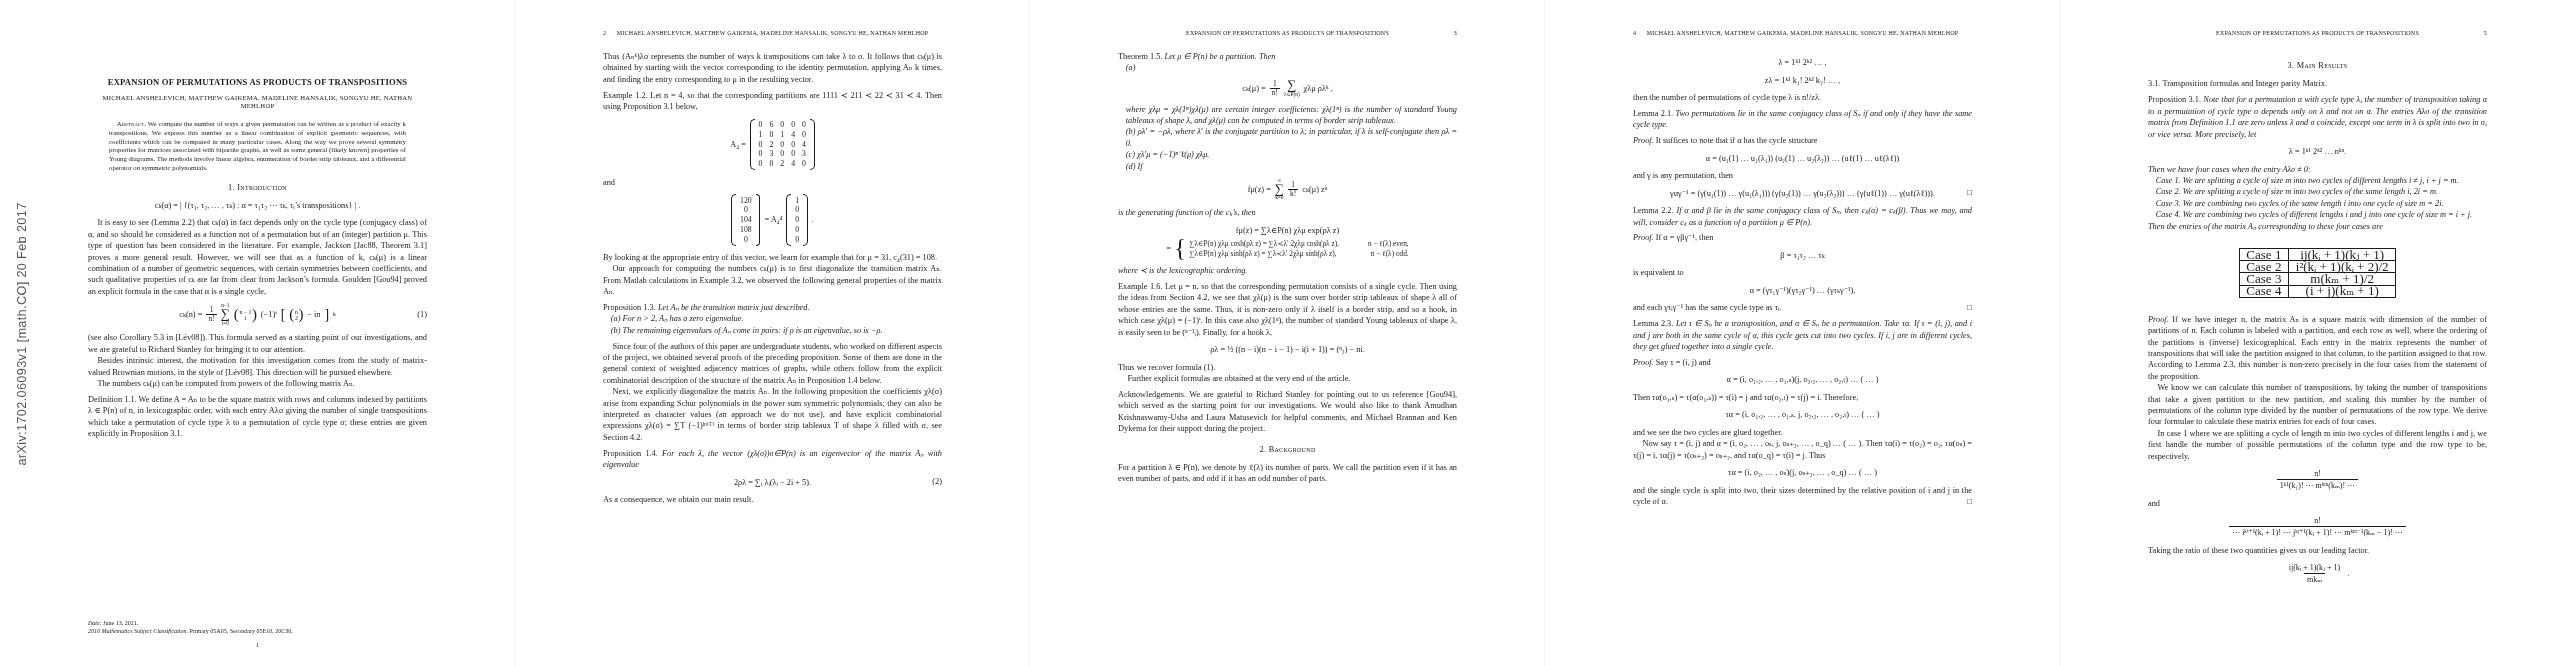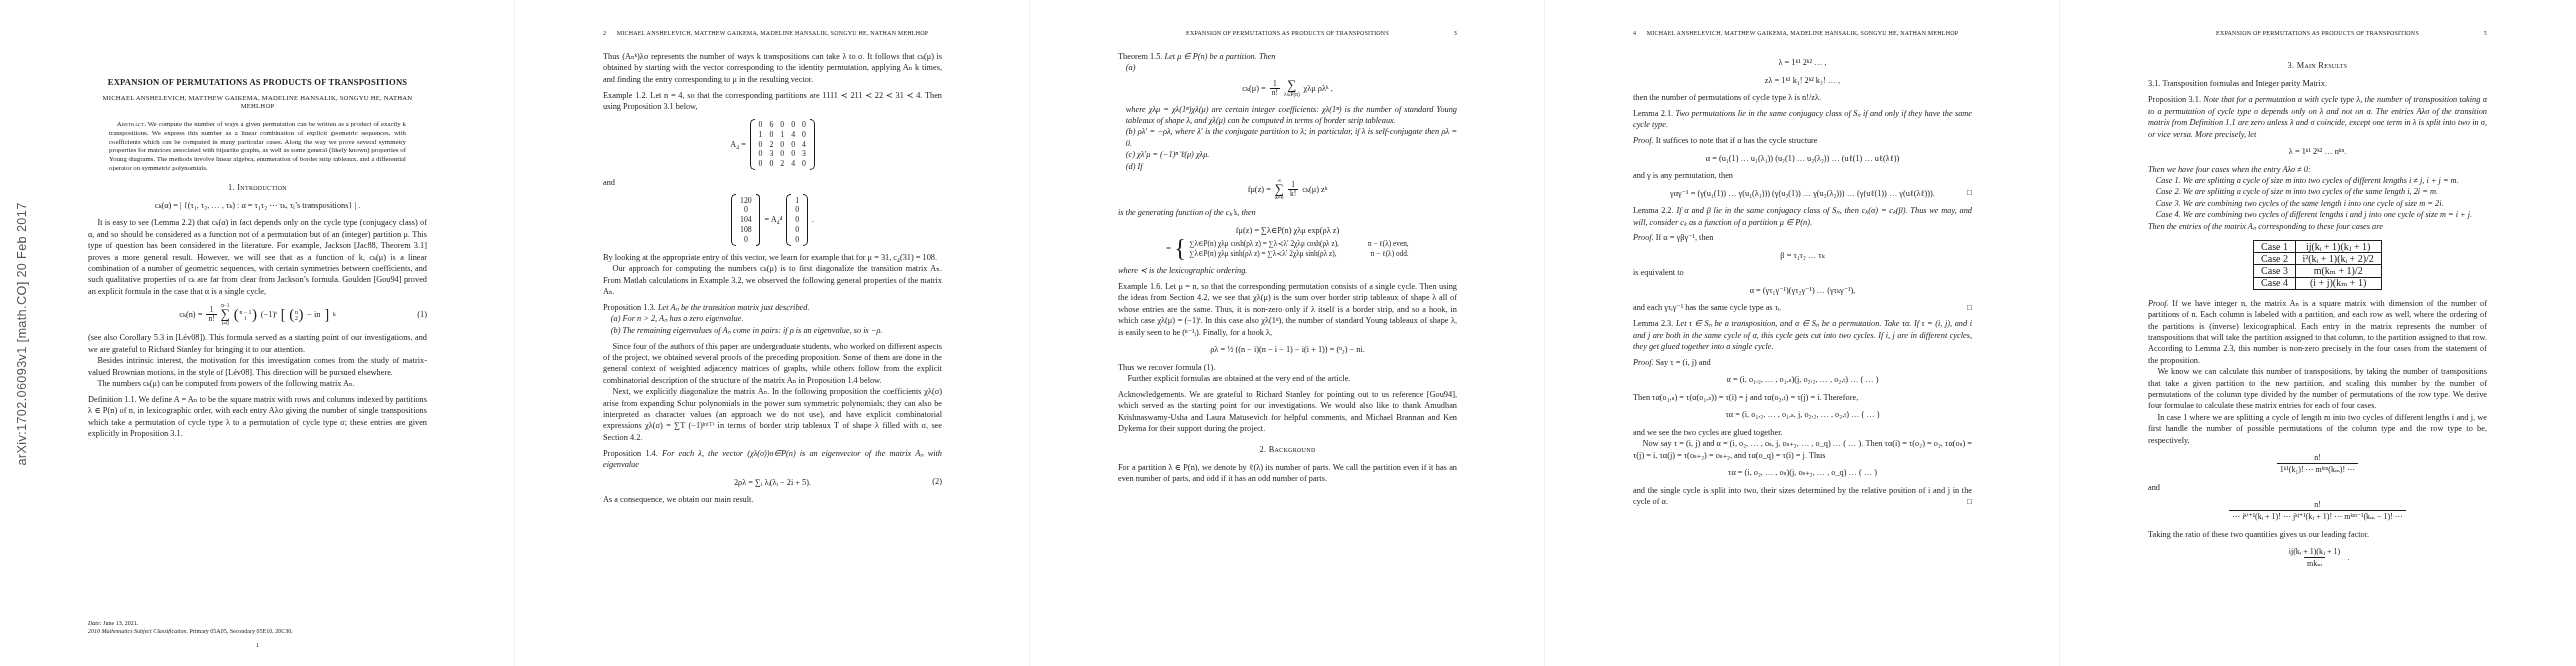--- a/index.html
+++ b/index.html
@@ -48,21 +48,21 @@
   .mat-body { display:inline-flex; flex-direction:column; justify-content:flex-end; padding:1.7px 3.9px; }
   .mat-row { text-align:center; word-spacing:5px; line-height:9.7px; font-size:7.8px; }
   .paren-l { width:3.9px; border:0.8px solid #1b1b1b; border-right:none; border-radius:5px 0 0 5px; }
   .paren-r { width:3.9px; border:0.8px solid #1b1b1b; border-left:none; border-radius:0 5px 5px 0; }
   .gf-block { display:flex; flex-direction:column; align-items:center; gap:2.2px; }
   .gf-line2 { display:flex; align-items:center; gap:3.3px; }
   .brace { font-size:24.5px; font-weight:300; line-height:.85; }
   .cases { display:inline-flex; flex-direction:column; gap:1.7px; text-align:left; }
   .case-row { display:flex; gap:29px; justify-content:space-between; font-size:7.3px; line-height:9px;text-align:right; }
   .item { margin-left:7.8px; }
-  .cases-table { margin:8px auto; border-collapse:collapse; font-size:10px; font-style:normal; }
+  .cases-table { margin:16px auto; border-collapse:collapse; font-size:13px; font-style:normal; }
   .cases-table td { border:0.6px solid #1b1b1b; padding:0.6px 6.7px; text-align:center; line-height:10px; }
   .qed { float:right; }
   .qed-abs { position:absolute; right:0; top:50%; transform:translateY(-50%); }
   .footnotes { position:absolute; left:88px; right:88px; bottom:32px; font-size:6px; line-height:7.5px; text-align:left; }
   .pagenum { position:absolute; bottom:16.7px; left:0; right:0; text-align:center; font-size:6.7px; }
   .stamp {
     position:absolute; left:22px; top:50%; white-space:nowrap;
     transform:translate(-50%,-50%) rotate(-90deg);
     font-family:"Liberation Sans","DejaVu Sans",sans-serif;
     font-size:12.8px; color:#555; letter-spacing:0.3px;

